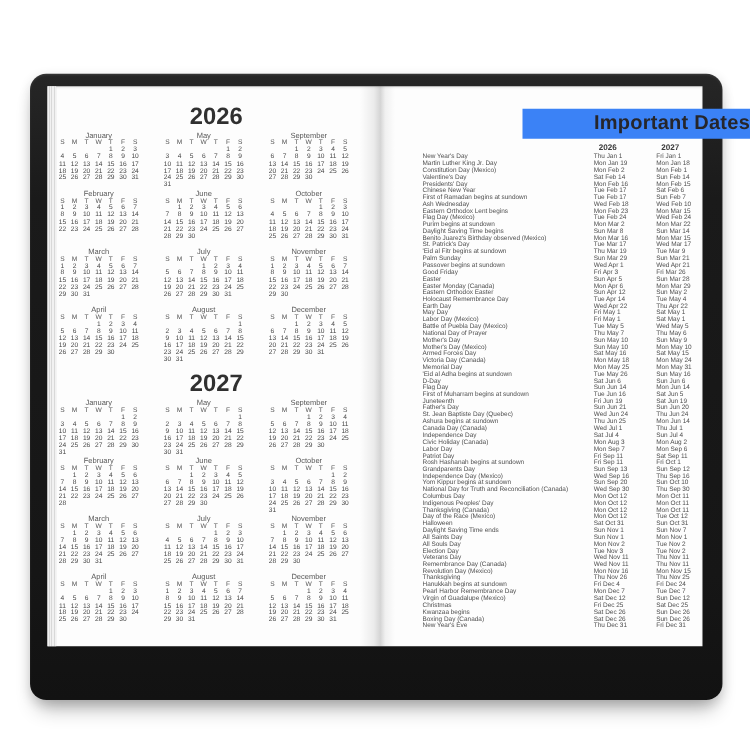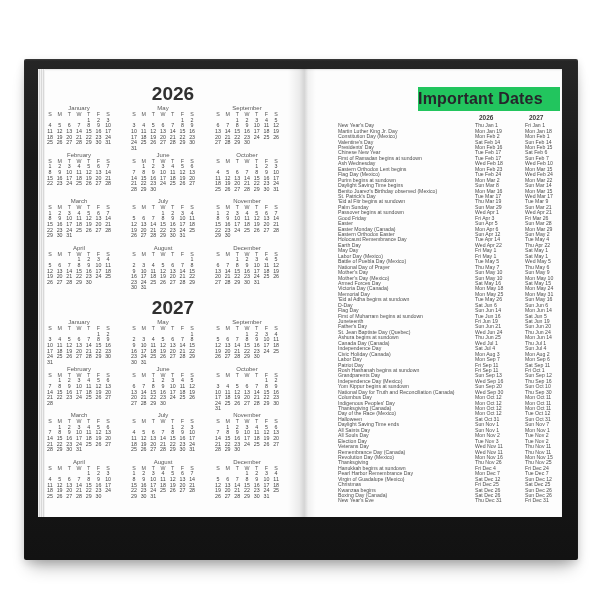--- a/index.html
+++ b/index.html
@@ -1,19 +1,19 @@
 <!DOCTYPE html>
 <html><head>
 <meta charset="utf-8">
 <style>
   html,body{margin:0;padding:0;background:#ffffff;}
   body{width:600px;height:600px;font-family:"Liberation Sans",sans-serif;}
   .scene{position:relative;width:600px;height:600px;overflow:hidden;background:#ffffff;}
 
-  .book{position:absolute;left:24px;top:59px;width:554px;height:501px;border-radius:2px;
+  .book{position:absolute;left:24px;top:59px;width:554px;height:501px;border-radius:13px;
         background:linear-gradient(180deg,#262626 0%,#1a1a1a 20%,#161616 80%,#121212 100%);
         box-shadow:0 12px 16px -6px rgba(0,0,0,0.30),0 3px 9px rgba(0,0,0,0.14),
                    inset 0 1px 2px rgba(255,255,255,0.10);}
 
   .pages{position:absolute;left:14px;top:10px;width:524px;height:448px;background:#fdfdfd;
          box-shadow:inset 0 1px 2px rgba(0,0,0,0.10);}
 
   .page-edge{position:absolute;left:0;top:0;bottom:0;width:7px;
          background:repeating-linear-gradient(90deg,#f1f1f1 0px,#f1f1f1 1px,#d8d8d8 1px,#d8d8d8 2px);}
 
@@ -28,22 +28,22 @@
   .months-grid{display:grid;grid-template-columns:repeat(3,136px);grid-template-rows:repeat(4,93px);
                grid-auto-flow:column;column-gap:32px;}
   .month{width:136px;}
   .month-name{font-size:12px;line-height:13px;text-align:center;color:#585858;}
   .mgrid{display:grid;grid-template-columns:repeat(7,19.4px);justify-content:center;}
   .mgrid div{font-size:10.6px;line-height:11.2px;text-align:center;color:#454545;}
   .mgrid .dow{color:#555555;}
 
   
   .page-right{position:absolute;left:272px;top:0;width:252px;height:448px;}
-  .title-band{position:absolute;left:108px;top:18px;width:142px;height:24px;background:#22c55e;
-              display:flex;align-items:center;justify-content:flex-start;}
+  .title-band{position:absolute;left:108px;top:18px;width:142px;height:24px;background:#3b82f6;
+              display:flex;align-items:center;justify-content:flex-end;padding-left:40px;}
   .title-band span{font-size:16px;font-weight:bold;color:#26262b;letter-spacing:0.2px;white-space:nowrap;}
   .list-outer{position:absolute;left:28px;top:43px;width:237px;height:400px;}
   .list-inner{position:absolute;left:0;top:0;width:454px;transform:scale(0.5);transform-origin:0 0;}
   .ev-header{display:grid;grid-template-columns:274px 100px 80px;height:22px;align-items:center;}
   .ev-header .ev-year{font-size:13px;font-weight:bold;color:#3c3c3c;padding-left:8px;}
   .ev-row{display:grid;grid-template-columns:274px 100px 80px;height:10.88px;}
   .ev-row div{font-size:10.3px;line-height:10.9px;color:#4e4e4e;white-space:nowrap;}
 </style>
 </head>
 <body>

